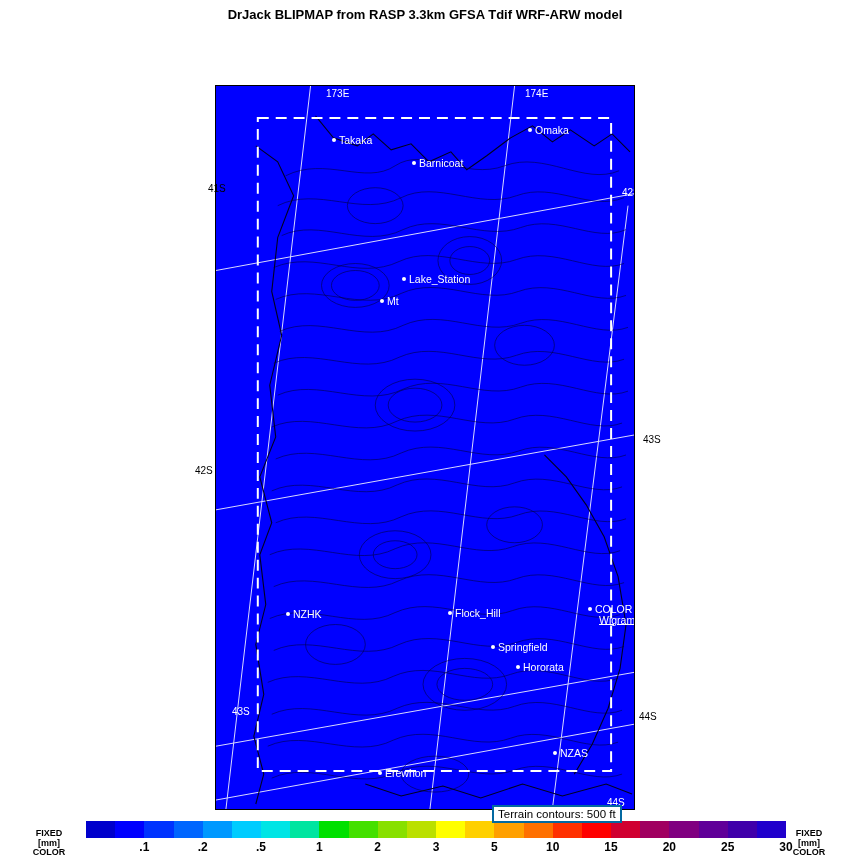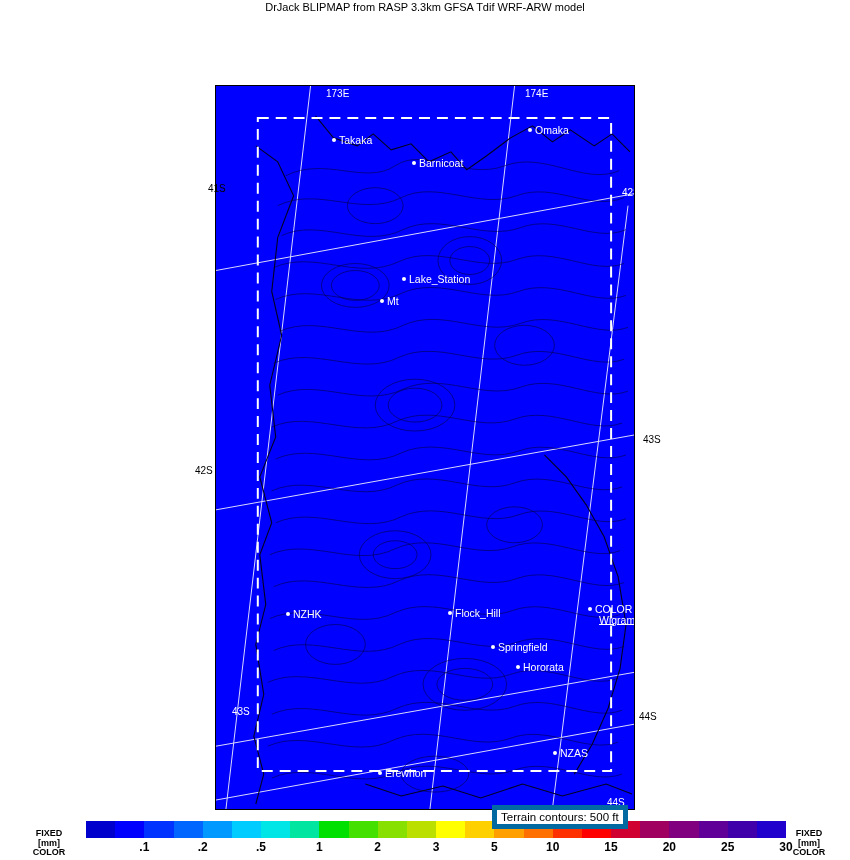--- a/index.html
+++ b/index.html
@@ -34,22 +34,23 @@
     margin-top: 4px;
     white-space: nowrap;
   }
   #valid-line .small {
     font-size: 12px;
   }
   #valid-line .fcst {
     font-size: 11px;
   }
   #model-line {
-    font-size: 11px;
-    margin-top: 1px;
+    font-size: 13px;
+    margin-top: 7px;
+    font-weight: bold;
   }
 
   
   #map-area {
     position: absolute;
     left: 215px;
     top: 85px;
     width: 420px;
     height: 725px;
     background: #0000ff;
@@ -93,21 +94,21 @@
   .gridlabel.onmap {
     color: #ffffff;
   }
 
   
   #terrain-note {
     position: absolute;
     left: 492px;
     top: 805px;
     background: #ffffff;
-    border: 5px solid #0369a1;
+    border: 2px solid #0369a1;
     font-size: 11.5px;
     padding: 1px 4px;
     z-index: 10;
   }
 
   
   #colorbar-wrap {
     position: absolute;
     left: 0;
     top: 818px;

